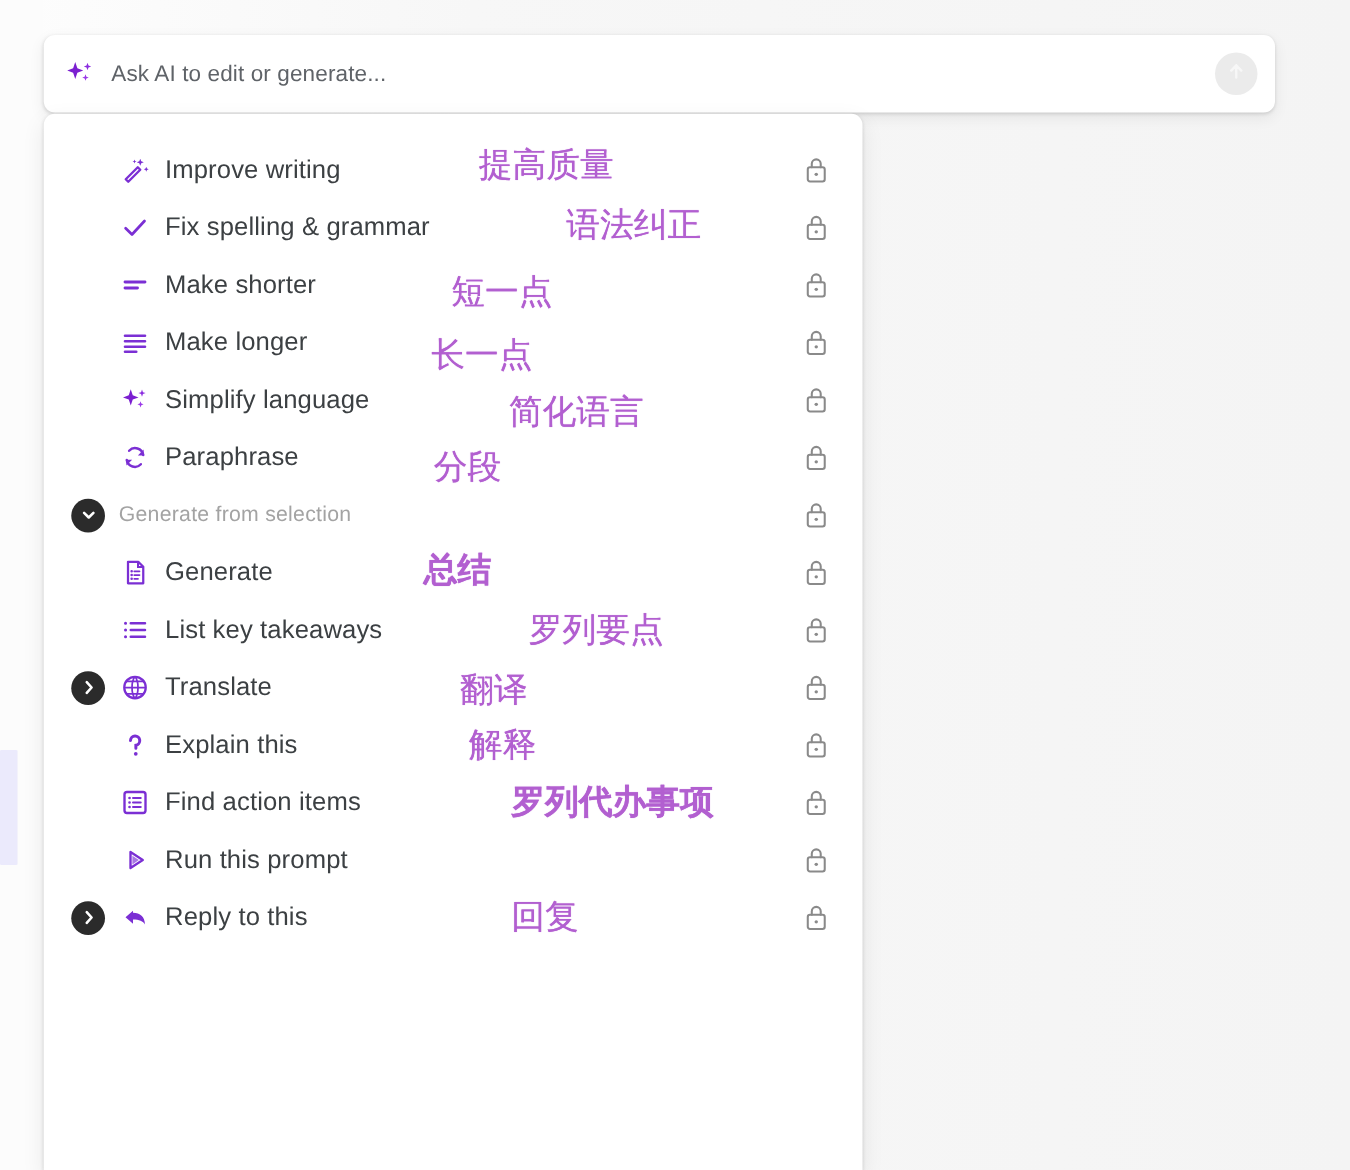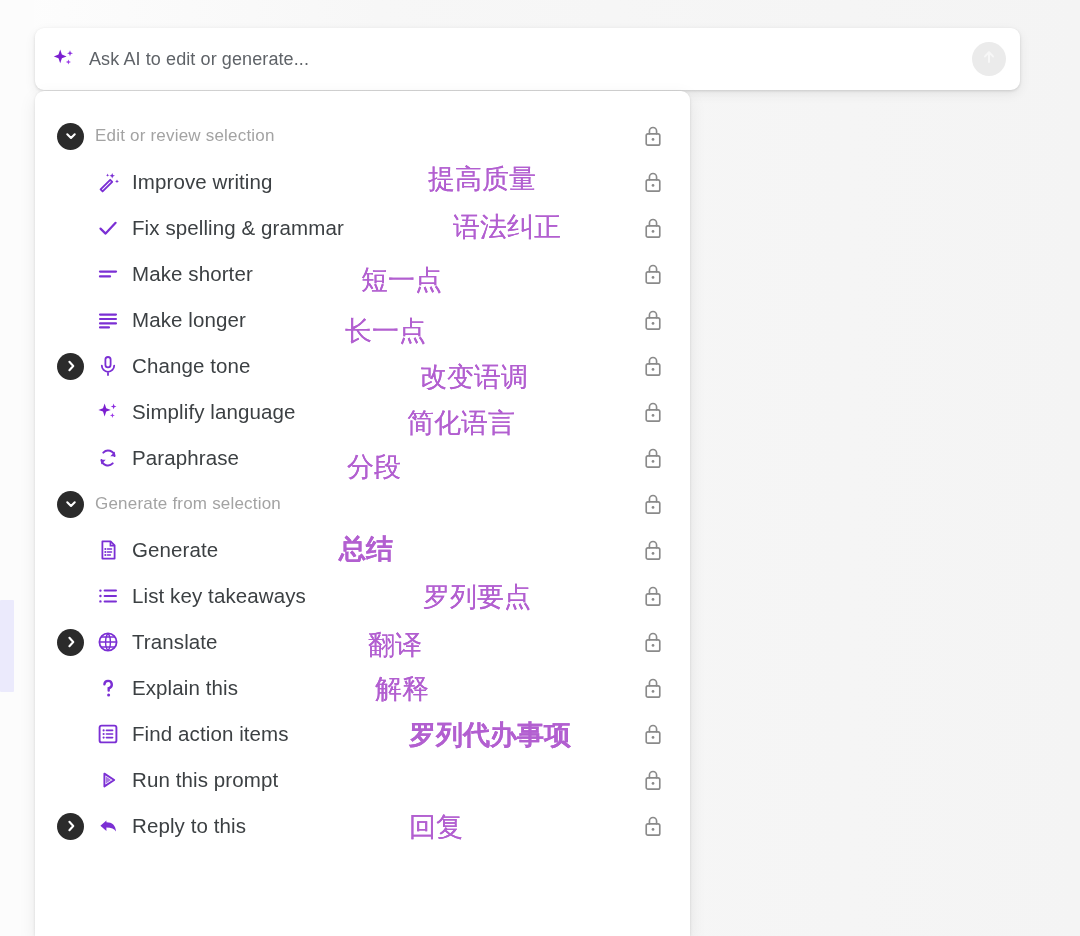--- a/index.html
+++ b/index.html
@@ -176,46 +176,31 @@
       <span>
         <svg viewBox="0 0 24 24" width="22" height="22">
           <path d="M12 17.5 V7.2 M12 6.8 L7.6 11.4 M12 6.8 L16.4 11.4" stroke="#f7f7f7" stroke-width="2.1" fill="none" stroke-linecap="round" stroke-linejoin="round"></path>
         </svg>
       </span>
     </span>
   </div>
 
   <div class="menu-panel" id="menu-root">
       <div class="row">
-        <span class="badge">
-          <svg viewBox="0 0 24 24" width="16" height="16">
-            <path d="M6.4 9.4 L12 15 L17.6 9.4" fill="none" stroke="#ffffff" stroke-width="3.1" stroke-linecap="round" stroke-linejoin="round"></path>
-          </svg>
-        </span>
-        <span class="section-label">Edit or review selection</span>
-        <span class="lock">
-          <svg viewBox="0 0 24 26" width="22" height="24">
-            <rect x="4.6" y="10.6" width="14.8" height="12.4" rx="1.9" fill="none" stroke="#8a8a8a" stroke-width="1.8"></rect>
-            <path d="M8.1 10.6 V7.6 a3.9 3.9 0 0 1 7.8 0 v3" fill="none" stroke="#8a8a8a" stroke-width="1.8" stroke-linecap="round"></path>
-            <circle cx="12" cy="16.8" r="1.5" fill="#8a8a8a"></circle>
-          </svg>
-        </span>
-      </div>
-      <div class="row">
         <span class="badge-space"></span>
         <span class="row-icon">
           <svg viewBox="0 0 24 24" width="24" height="24">
             <path d="M4.6 19.4 L14.2 9.8 L16.2 11.8 L6.6 21.4 Z" fill="none" stroke="#7b2fd4" stroke-width="1.9" stroke-linejoin="round"></path>
             <path d="M16.2 3 l.8 2 2 .8 -2 .8 -.8 2 -.8 -2 -2 -.8 2 -.8 Z" fill="#7b2fd4"></path>
             <path d="M21 9.4 l.55 1.4 1.4 .55 -1.4 .55 -.55 1.4 -.55 -1.4 -1.4 -.55 1.4 -.55 Z" fill="#7b2fd4"></path>
             <path d="M11.6 3.6 l.45 1.15 1.15 .45 -1.15 .45 -.45 1.15 -.45 -1.15 -1.15 -.45 1.15 -.45 Z" fill="#7b2fd4"></path>
           </svg>
         </span>
         <span class="row-label">Improve writing</span>
-        <span class="annot" style="left:348px; top:calc(50% + -4px); transform:translateY(-50%);margin-left:45px;">提高质量</span>
+        <span class="annot" style="left:348px; top:calc(50% + -4px); transform:translateY(-50%);">提高质量</span>
         <span class="lock">
           <svg viewBox="0 0 24 26" width="22" height="24">
             <rect x="4.6" y="10.6" width="14.8" height="12.4" rx="1.9" fill="none" stroke="#8a8a8a" stroke-width="1.8"></rect>
             <path d="M8.1 10.6 V7.6 a3.9 3.9 0 0 1 7.8 0 v3" fill="none" stroke="#8a8a8a" stroke-width="1.8" stroke-linecap="round"></path>
             <circle cx="12" cy="16.8" r="1.5" fill="#8a8a8a"></circle>
           </svg>
         </span>
       </div>
       <div class="row">
         <span class="badge-space"></span>
@@ -253,42 +238,20 @@
       </div>
       <div class="row">
         <span class="badge-space"></span>
         <span class="row-icon">
           <svg viewBox="0 0 24 24" width="24" height="24">
             <path d="M4 6.6 H20 M4 11 H20 M4 15.4 H20 M4 19.4 H13" stroke="#7b2fd4" stroke-width="2.1" stroke-linecap="round"></path>
           </svg>
         </span>
         <span class="row-label">Make longer</span>
         <span class="annot" style="left:310px; top:calc(50% + 10px); transform:translateY(-50%);">长一点</span>
-        <span class="lock">
-          <svg viewBox="0 0 24 26" width="22" height="24">
-            <rect x="4.6" y="10.6" width="14.8" height="12.4" rx="1.9" fill="none" stroke="#8a8a8a" stroke-width="1.8"></rect>
-            <path d="M8.1 10.6 V7.6 a3.9 3.9 0 0 1 7.8 0 v3" fill="none" stroke="#8a8a8a" stroke-width="1.8" stroke-linecap="round"></path>
-            <circle cx="12" cy="16.8" r="1.5" fill="#8a8a8a"></circle>
-          </svg>
-        </span>
-      </div>
-      <div class="row">
-        <span class="badge">
-          <svg viewBox="0 0 24 24" width="16" height="16">
-            <path d="M9.6 5.6 L15.4 12 L9.6 18.4" fill="none" stroke="#ffffff" stroke-width="3.1" stroke-linecap="round" stroke-linejoin="round"></path>
-          </svg>
-        </span>
-        <span class="row-icon">
-          <svg viewBox="0 0 24 24" width="24" height="24">
-            <rect x="9.4" y="3" width="5.2" height="10.4" rx="2.6" fill="none" stroke="#7b2fd4" stroke-width="1.8"></rect>
-            <path d="M5.8 11.6 a6.2 6.2 0 0 0 12.4 0 M12 17.8 V21" fill="none" stroke="#7b2fd4" stroke-width="1.8" stroke-linecap="round"></path>
-          </svg>
-        </span>
-        <span class="row-label">Change tone</span>
-        <span class="annot" style="left:385px; top:calc(50% + 10px); transform:translateY(-50%);">改变语调</span>
         <span class="lock">
           <svg viewBox="0 0 24 26" width="22" height="24">
             <rect x="4.6" y="10.6" width="14.8" height="12.4" rx="1.9" fill="none" stroke="#8a8a8a" stroke-width="1.8"></rect>
             <path d="M8.1 10.6 V7.6 a3.9 3.9 0 0 1 7.8 0 v3" fill="none" stroke="#8a8a8a" stroke-width="1.8" stroke-linecap="round"></path>
             <circle cx="12" cy="16.8" r="1.5" fill="#8a8a8a"></circle>
           </svg>
         </span>
       </div>
       <div class="row">
         <span class="badge-space"></span>

